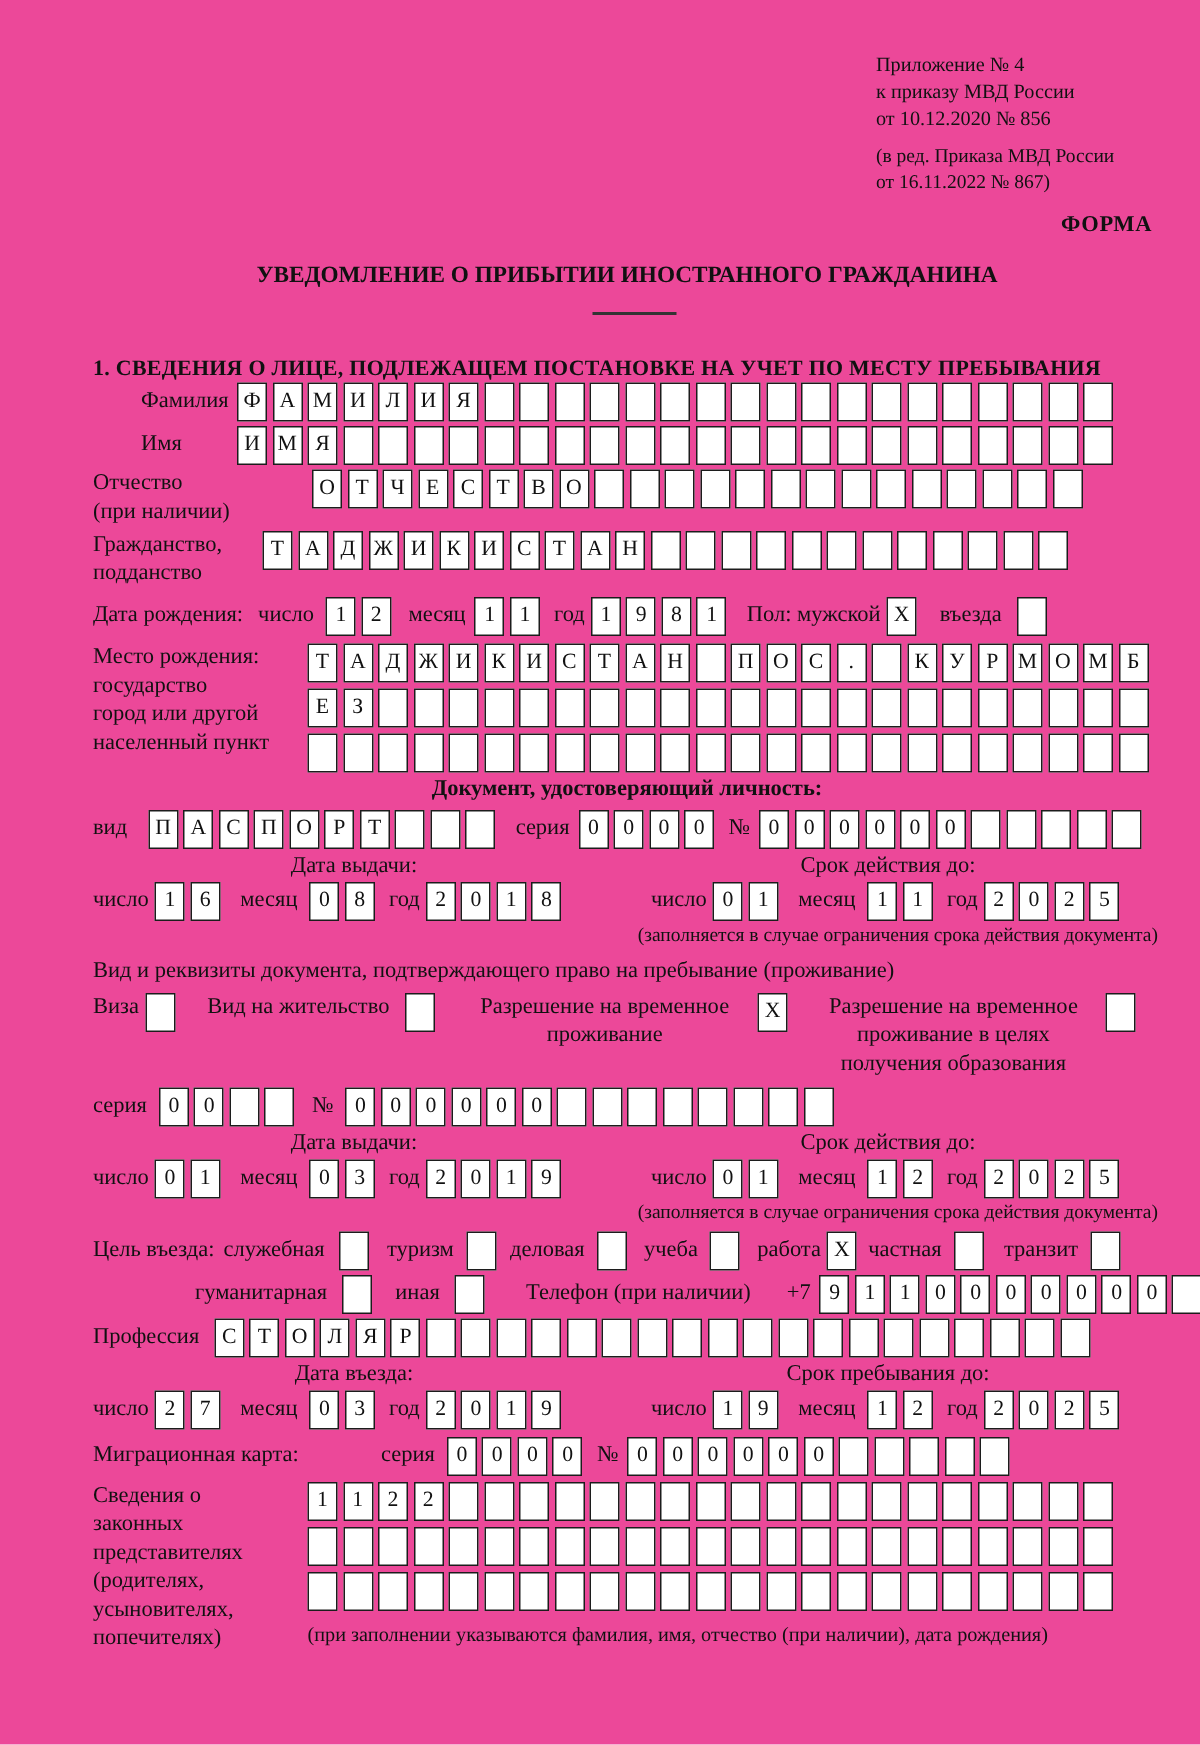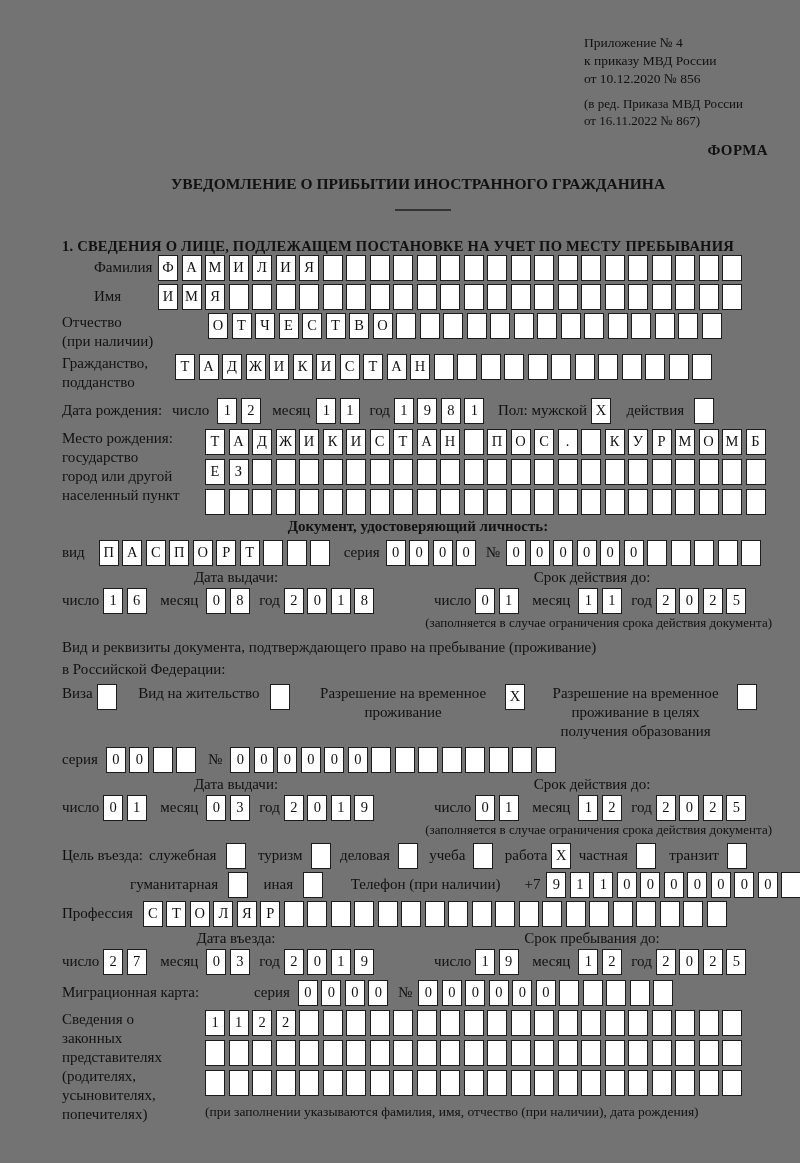--- a/index.html
+++ b/index.html
@@ -1,18 +1,18 @@
 <!DOCTYPE html>
 <html><head>
 <meta charset="utf-8">
 <style>
   * { box-sizing: border-box; }
   html,body { margin:0; padding:0; background:#fff; }
   .page {
-    width:800px; height:1163px; background:#737373; overflow:hidden;
+    width:800px; height:1163px; background:#ec4899; overflow:hidden;
     font-family:"Liberation Serif","DejaVu Serif",serif;
     font-size:15px; color:#111; padding:34px 26px 14px 62px; position:relative;
   }
   .refblock { margin-left:auto; width:190px; font-size:13.5px; line-height:1.35; }
   .refblock .grp2 { margin-top:6px; font-size:13px; }
   .forma { text-align:right; font-weight:bold; margin:12px 6px 0 0; letter-spacing:.4px; }
   .title { text-align:center; font-weight:bold; font-size:15.5px; margin-top:14px; line-height:1.45; }
   .underline { display:inline-block; width:56px; border-bottom:2px solid #333; margin-left:10px; }
   .sec { font-weight:bold; font-size:14.6px; margin-top:20px; letter-spacing:.2px; }
   .row { display:flex; align-items:center; margin-bottom:3px; }
@@ -212,21 +212,21 @@
     <span class="boxes g4">
         <span class="cell">1</span>
         <span class="cell">9</span>
         <span class="cell">8</span>
         <span class="cell">1</span>
       </span>
     <span class="lbl g10">Пол: мужской</span>
     <span class="boxes g4">
         <span class="cell">X</span>
       </span>
-    <span class="lbl g12">действия</span>
+    <span class="lbl g12">въезда</span>
     <span class="boxes g10">
         <span class="cell"></span>
       </span>
   </div>
 
   <div class="row top" style="margin-top:5px;">
     <span class="lbl w143 stack">
       <span>Место рождения:</span>
       <span>государство</span>
       <span>город или другой</span>
@@ -395,21 +395,20 @@
             <span class="cell">0</span>
             <span class="cell">2</span>
             <span class="cell">5</span>
           </span>
       </div>
     </div>
   </div>
   <div class="note-right">(заполняется в случае ограничения срока действия документа)</div>
 
   <div class="para">Вид и реквизиты документа, подтверждающего право на пребывание (проживание)</div>
-  <div class="para">в Российской Федерации:</div>
 
   <div class="row top permit-row">
     <span class="lbl">Виза</span>
     <span class="boxes g4">
         <span class="cell"></span>
       </span>
     <span class="lbl g18">Вид на жительство</span>
     <span class="boxes g10">
         <span class="cell"></span>
       </span>

